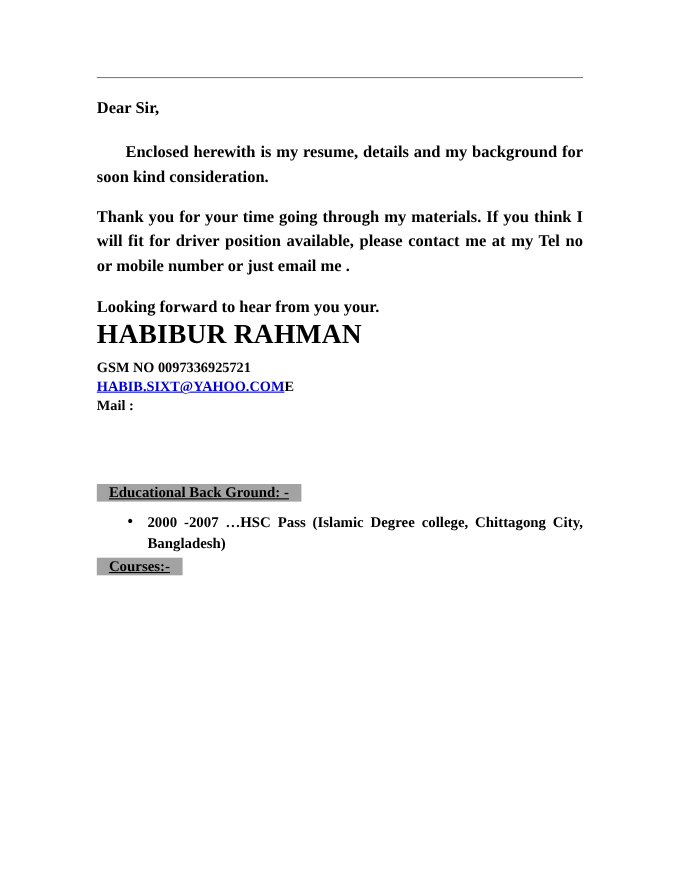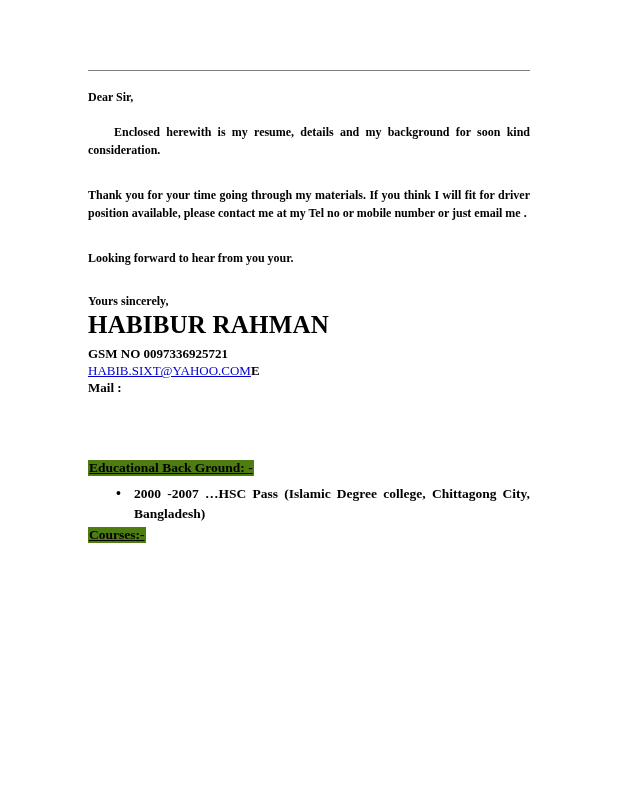--- a/index.html
+++ b/index.html
@@ -28,67 +28,67 @@
     top: 70px;
     width: 442px;
   }
   .top-rule {
     border-top: 1px solid #7f7f7f;
     width: 442px;
     height: 0;
     margin: 0 0 18px 0;
   }
   .p {
-    font-size: 12px;
+    font-size: 15px;
     font-weight: bold;
     line-height: 1.45;
     margin: 0;
     text-align: justify;
   }
   .salutation {
     margin-bottom: 18px;
   }
   .indent-first {
     text-indent: 26px;
   }
-  .gap-lg { margin-top: 28px; }
+  .gap-lg { margin-top: 16px; }
   .gap-md { margin-top: 26px; }
 
   .name {
     font-size: 25px;
     font-weight: bold;
     letter-spacing: 0.2px;
     margin: 0;
   }
   .contact-block {
     margin-top: 6px;
   }
   .contact-line {
     font-size: 13px;
     font-weight: bold;
     line-height: 1.32;
     margin: 0;
   }
   .email-link {
     color: #0000cc;
     text-decoration: underline;
-    font-weight: normal;
+    font-weight: bold;
   }
   .email-tail {
     color: #000000;
     font-weight: bold;
     text-decoration: none;
   }
   .section-heading {
     display: inline-block;
     font-size: 13.5px;
     font-weight: bold;
     text-decoration: underline;
-    background: #4d7c0f;
-    padding: 0 1px;
+    background: #a3a3a3;
+    padding: 0 11px;
   }
   .heading-row { margin: 0; }
   ul.bullets {
     margin: 8px 0 0 0;
     padding: 0 0 0 46px;
     list-style: none;
   }
   ul.bullets li {
     font-size: 13.5px;
     font-weight: bold;
@@ -115,21 +115,20 @@
     <div class="top-rule"></div>
 
     <p class="p salutation">Dear Sir,</p>
 
     <p class="p indent-first">Enclosed herewith is my resume, details and my background for soon kind consideration.</p>
 
     <p class="p gap-lg">Thank you for your time going through my materials. If you think I will fit for driver position available, please contact me at my Tel no or mobile number or just email me .</p>
 
     <p class="p gap-lg">Looking forward to hear from you your.</p>
 
-    <p class="p gap-md">Yours sincerely,</p>
 
     <p class="name gap-lg">HABIBUR RAHMAN</p>
 
     <div class="contact-block">
       <p class="contact-line">GSM NO 0097336925721</p>
       <p class="contact-line"><span class="email-link">HABIB.SIXT@YAHOO.COM</span><span class="email-tail">E</span></p>
       <p class="contact-line">Mail :</p>
     </div>
 
     <div style="height:62px"></div>

